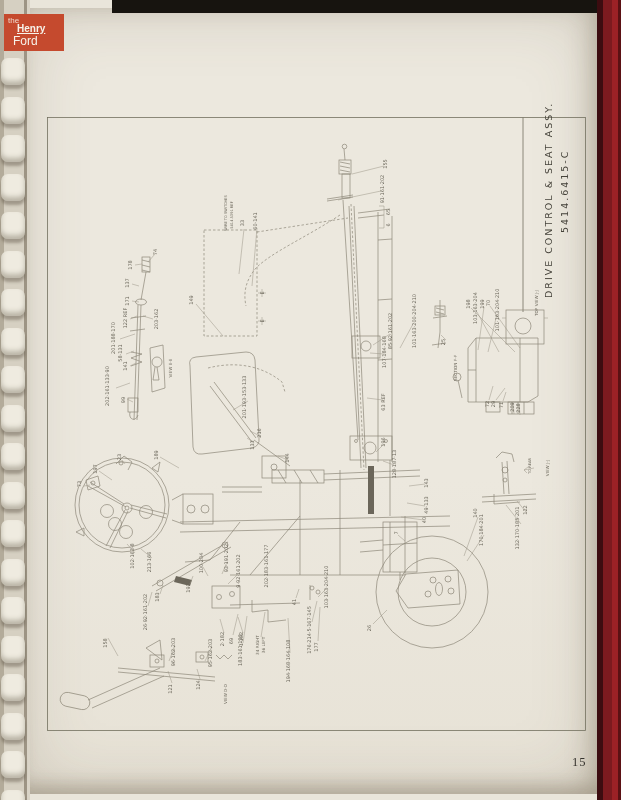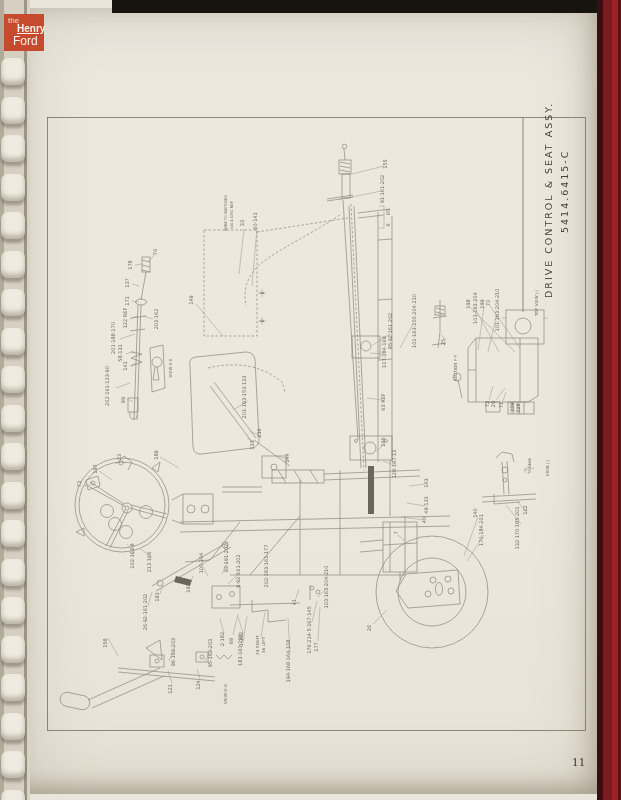--- a/index.html
+++ b/index.html
@@ -12,21 +12,21 @@
   #page{position:absolute;left:22px;top:8px;width:578px;height:786px;
         background:linear-gradient(180deg,#ece8de 0 60%,#e7e2d6);
         box-shadow:inset 0 0 70px rgba(95,82,58,.20), inset -14px 0 22px rgba(95,82,58,.18),
                    inset 0 -10px 16px rgba(95,82,58,.22);}
   
   #binding{position:absolute;left:0;top:0;width:30px;height:800px;
        background:linear-gradient(90deg,#b3ab9a 0 4px,#d6d0c2 4px 24px,#9d9484 24px 27px,#d9d3c6 27px 30px);}
   .tooth{position:absolute;left:1px;width:24px;height:27px;background:#efebe0;border-radius:7px;
        box-shadow:inset 0 -4px 5px rgba(90,80,60,.35), 0 4px 3px rgba(60,50,35,.35);}
   
-  #logo{position:absolute;left:4px;top:14px;width:40px;height:37px;background:#c54a2e;
+  #logo{position:absolute;left:4px;top:14px;width:60px;height:37px;background:#c54a2e;
         color:#f7f3ea;line-height:1;}
   #logo .the{position:absolute;left:4px;top:3px;font-size:8px;color:#f0d9cd;}
   #logo .henry{position:absolute;left:13px;top:10px;font-size:10px;font-weight:bold;text-decoration:underline;}
   #logo .ford{position:absolute;left:9px;top:21px;font-size:12px;font-weight:normal;}
   #page-number{position:absolute;left:572px;top:755px;font-family:"Liberation Serif",serif;
         font-size:12.5px;color:#35332d;letter-spacing:1px;}
   
   svg text{font-family:"DejaVu Sans",sans-serif;}
   .callout{fill:#6b675b;}
   .title-text{fill:#45423a;font-size:9.5px;letter-spacing:2px;}
@@ -342,14 +342,14 @@
         <text x="243" y="639" transform="rotate(-90 243 639)" text-anchor="middle" font-size="5" class="callout">1·182</text>
         <text x="107" y="643" transform="rotate(-90 107 643)" text-anchor="middle" font-size="5" class="callout">158</text>
         <text x="175" y="652" transform="rotate(-90 175 652)" text-anchor="middle" font-size="5" class="callout">96·162·203</text>
         <text x="212" y="653" transform="rotate(-90 212 653)" text-anchor="middle" font-size="5" class="callout">95·162·203</text>
         <text x="172" y="689" transform="rotate(-90 172 689)" text-anchor="middle" font-size="5" class="callout">121</text>
         <text x="200" y="685" transform="rotate(-90 200 685)" text-anchor="middle" font-size="5" class="callout">124</text>
         <text x="227" y="694" transform="rotate(-90 227 694)" text-anchor="middle" font-size="4.2" class="callout">VIEW D-D</text>
       </g>
   </svg>
 
-  <div id="page-number">11</div>
+  <div id="page-number">15</div>
 </div>
 
 </body></html>

